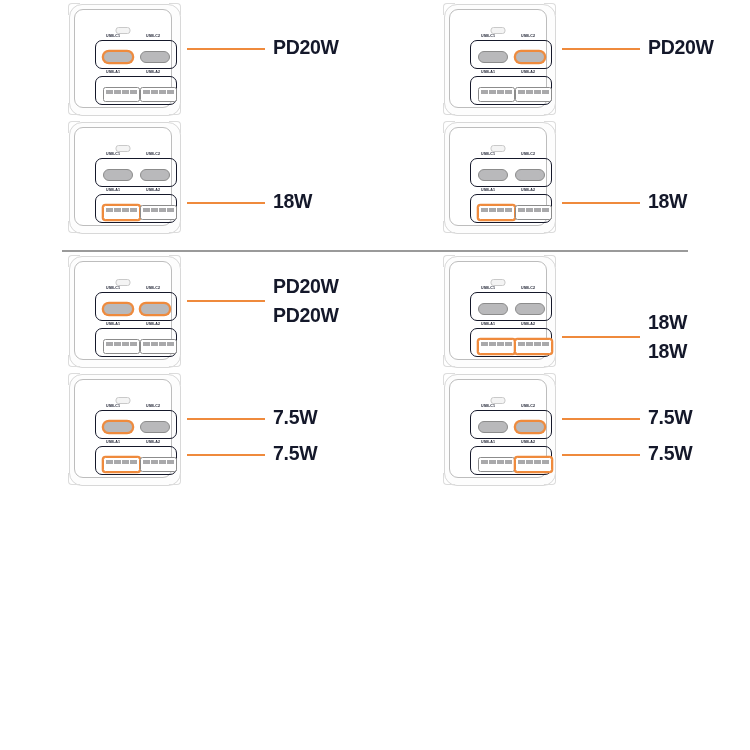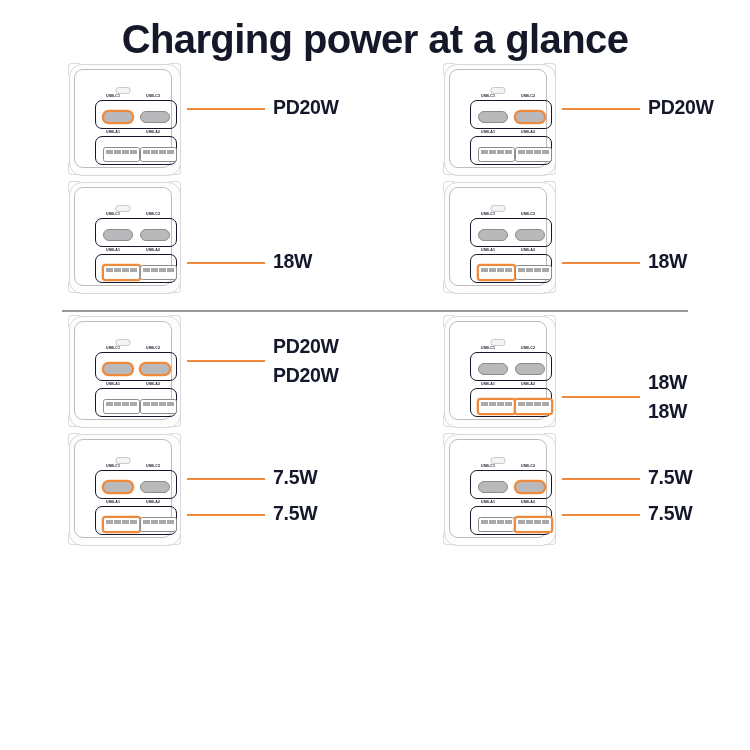--- a/index.html
+++ b/index.html
@@ -197,21 +197,20 @@
     letter-spacing:-0.3px;
     white-space:nowrap;
     line-height:1;
   }
 </style>
 </head>
 <body>
 
 <div class="page">
 
-  <h1 class="title">Charging power at a glance</h1>
 
   <div class="section">
     <div class="grid" id="grid-0">
         <div class="cell">
   <div class="device">
     <div class="shell"></div>
     <div class="tab tl"></div>
     <div class="tab tr"></div>
     <div class="tab bl"></div>
     <div class="tab br"></div>

